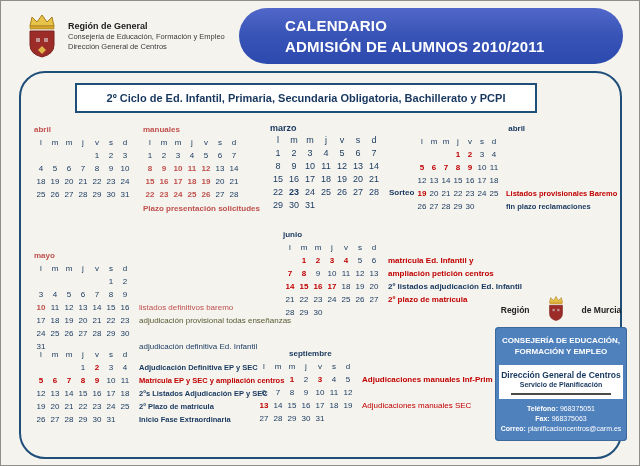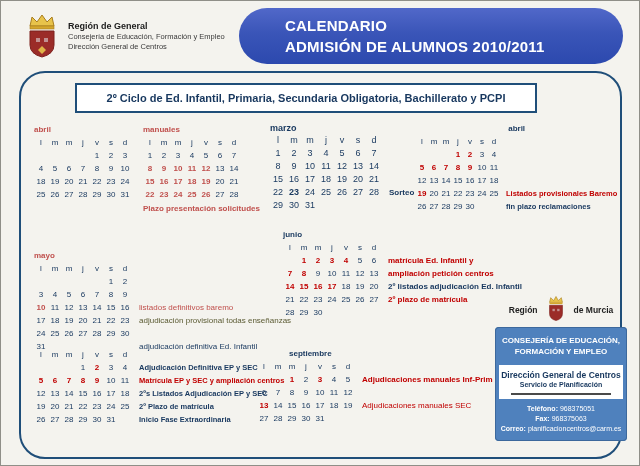--- a/index.html
+++ b/index.html
@@ -42,21 +42,21 @@
   [data-month="abril"]{left:415px;top:122px;}
   [data-month="abril"] .cell{width:12px;}
   [data-month="abril"] .note{font-size:7.5px;margin-left:6px;}
   [data-month="mayo"]{left:33px;top:233px;margin-top:16px;}
   [data-month="junio"]{left:282px;top:228px;}
   [data-month="julio"]{left:33px;top:347px;}
   [data-month="julio"] .note{font-size:7.5px;}
   [data-month="septiembre"]{left:256px;top:347px;}
   
   .card{position:absolute;left:494px;top:294px;width:132px;}
-  .card-logo{display:flex;align-items:flex-start;justify-content:center;gap:8px;height:32px;}
+  .card-logo{display:flex;align-items:flex-start;justify-content:center;gap:16px;height:32px;}
   .card-logo .rg{font-size:8.5px;font-weight:bold;color:#222;margin-top:10px;}
   .card-body{background:#4f81bd;border-radius:4px;padding:3px;color:#fff;box-shadow:0 0 0 1px #3c689c inset;}
   .card-dept{font-weight:bold;font-size:8px;text-align:center;line-height:11px;padding:5px 2px 6px;}
   .card-mid{background:#fff;color:#17375e;text-align:center;padding:5px 2px 4px;margin:2px 1px;}
   .card-dir{font-weight:bold;font-size:8.5px;line-height:10px;}
   .card-serv{font-weight:bold;font-size:7px;line-height:9px;}
   .card-sep{height:2px;background:#4a4a4a;margin:4px 10px 0;}
   .card-contact{font-size:7px;text-align:center;line-height:10px;padding:3px 0 4px;}
   .card-contact b{font-weight:bold;}
   svg{display:block;}

